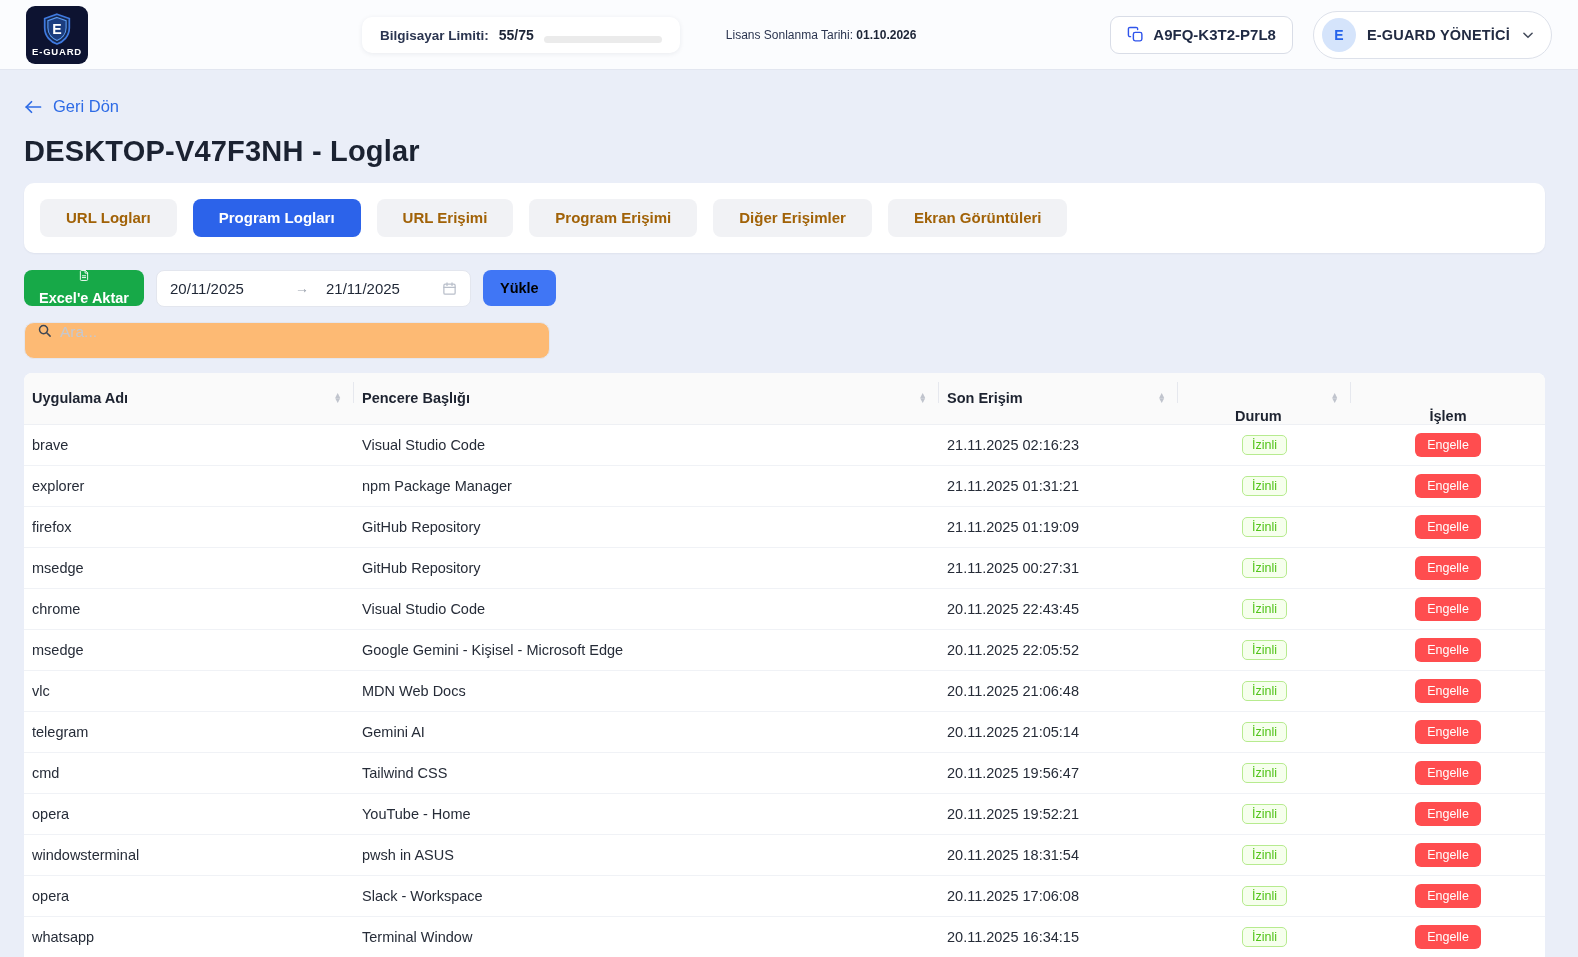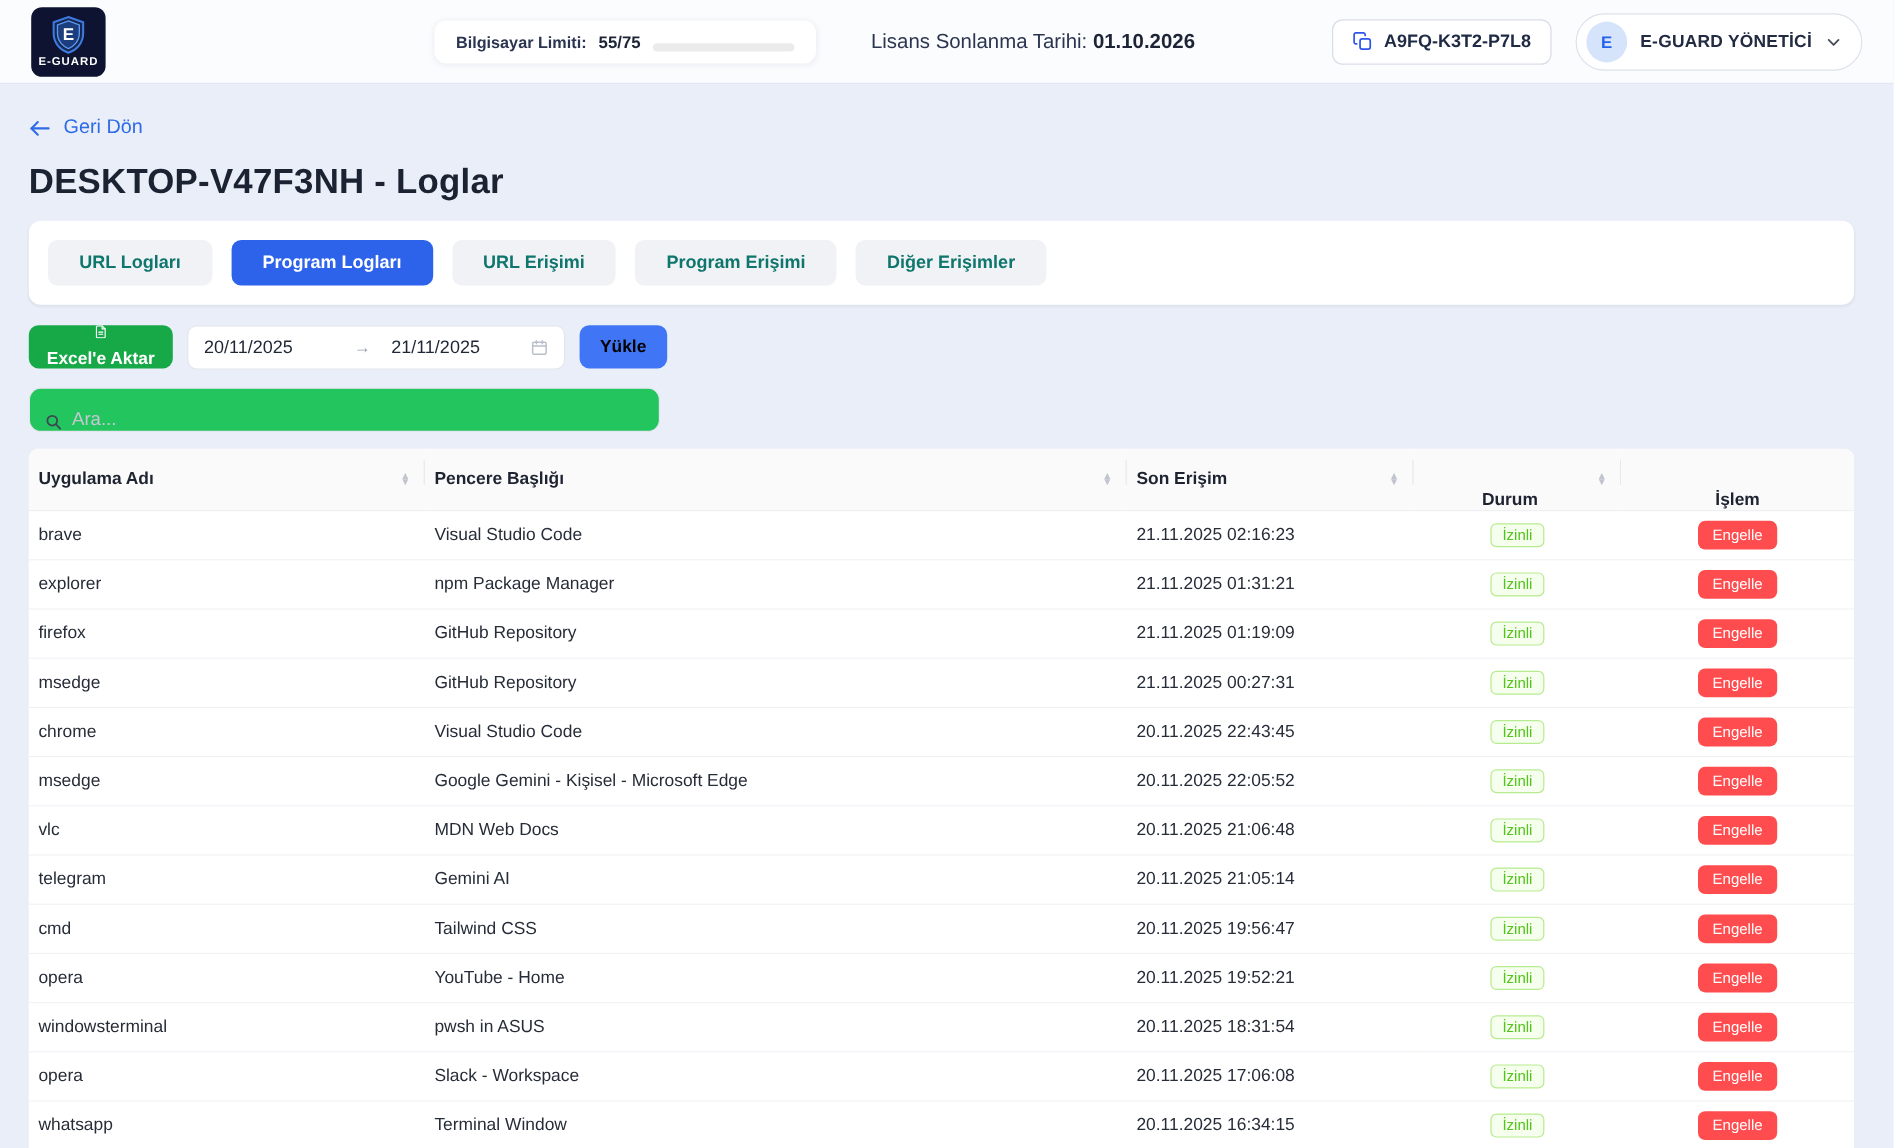--- a/index.html
+++ b/index.html
@@ -15,21 +15,21 @@
   .logo-text{ color:#fff; font-size:9.5px; font-weight:bold; letter-spacing:.8px; }
 
   .limit-pill{ margin-left:274px; background:#ffffff; border-radius:10px;
     box-shadow:0 1px 5px rgba(25,35,70,.08); padding:10px 18px;
     display:flex; align-items:flex-end; gap:10px; }
   .limit-label{ font-size:13.5px; font-weight:600; color:#2b3550; }
   .limit-value{ font-size:14px; font-weight:700; color:#1c2436; }
   .limit-bar{ width:118px; height:7px; background:#ebebeb; border-radius:4px; overflow:hidden; }
   .limit-fill{ height:100%; background:#f5a623; border-radius:4px; }
 
-  .license-wrap{ margin-left:46px; font-size:17px; color:#2b3550; }
+  .license-wrap{ margin-left:46px; font-size:12px; color:#2b3550; }
   .license-wrap b{ font-weight:700; color:#1c2436; }
 
   .key-btn{ margin-left:auto; height:38px; background:#fff; border:1px solid #d9dde7; border-radius:9px;
     display:flex; align-items:center; gap:9px; padding:0 16px; cursor:pointer;
     font-size:15px; font-weight:600; color:#1f2a44; font-family:inherit; }
   .key-btn svg{ width:17px; height:17px; }
 
   .user-chip{ margin-left:20px; height:48px; background:#fff; border:1px solid #dde1ea; border-radius:24px;
     display:flex; align-items:center; gap:11px; padding:0 16px 0 8px; cursor:pointer; }
   .avatar{ width:34px; height:34px; border-radius:50%; background:#d5e4fb; color:#2563eb;
@@ -40,38 +40,38 @@
   
   .content{ padding:0 24px; }
   .back-link{ display:inline-flex; align-items:center; gap:11px; margin-top:27px;
     color:#2e6be6; font-size:16.5px; cursor:pointer; }
   .back-link svg{ width:18px; height:16px; }
   .page-title{ margin-top:16px; font-size:29px; font-weight:700; color:#1b2231; letter-spacing:.2px; }
 
   .tabs-card{ margin-top:15px; width:1521px; background:#fff; border-radius:10px;
     box-shadow:0 1px 2px rgba(16,24,40,.05); padding:16px; display:flex; gap:16px; }
   .tab{ height:38px; padding:0 26px; border:none; border-radius:8px; background:#f1f2f5;
-    font-family:inherit; font-size:15px; font-weight:600; color:#0f766e; cursor:pointer; }
+    font-family:inherit; font-size:15px; font-weight:600; color:#a16207; cursor:pointer; }
   .tab.active{ background:#2c63ea; color:#fff; }
 
   .toolbar{ margin-top:17px; display:flex; align-items:center; gap:12px; }
   .excel-btn{ height:36px; background:#17a948; border:none; border-radius:8px; padding:0 15px;
     display:flex; align-items:center; gap:9px; color:#fff; font-family:inherit;
     font-size:14.5px; font-weight:600; cursor:pointer;flex-direction:column; }
   .excel-btn svg{ width:16px; height:17px; }
   .date-range{ height:37px; width:315px; background:#fff; border:1px solid #e3e6ee; border-radius:8px;
     display:flex; align-items:center; padding:0 13px; gap:8px; cursor:pointer; }
   .date-val{ font-size:15px; color:#1f2736; width:108px; }
   .range-arrow{ color:#9aa1ad; font-size:14px; flex:1; text-align:center; }
   .date-range svg{ width:15px; height:15px; margin-left:auto; }
   .load-btn{ height:36px; background:#4076f5; border:none; border-radius:8px; padding:0 17px;
     color:#000000; font-family:inherit; font-size:14.5px; font-weight:600; cursor:pointer; }
 
-  .search-box{ margin-top:15px; width:526px; height:37px; background:#22c55e; border:1px solid #e3e6ee;
-    border-radius:10px; display:flex; align-items:flex-end; padding:0 12px; gap:8px; }
+  .search-box{ margin-top:15px; width:526px; height:37px; background:#fdba74; border:1px solid #e3e6ee;
+    border-radius:10px; display:flex; align-items:flex-start; padding:0 12px; gap:8px; }
   .search-box svg{ width:15px; height:15px; flex:none; }
   .search-box input{ border:none; outline:none; flex:1; font-family:inherit; font-size:15.5px; color:#1f2736; background:transparent; }
   .search-box input::placeholder{ color:#c4c8d0; }
 
   
   .table-wrap{ margin-top:14px; width:1521px; background:#fff; border-radius:8px 8px 0 0; overflow:hidden; }
   table{ border-collapse:collapse; table-layout:fixed; width:1521px; }
   thead th{ background:#fafafa; height:39px; border-bottom:1px solid #eef0f4; position:relative;
     font-size:14.5px; font-weight:700; color:#1d2330; padding:0 8px; }
   thead th:not(:last-child)::after{ content:""; position:absolute; right:0; top:9px; width:1px; height:21px; background:#e6e8ee; }
@@ -141,20 +141,21 @@
   </a>
 
   <h1 class="page-title">DESKTOP-V47F3NH - Loglar</h1>
 
   <div class="tabs-card">
       <button class="tab">URL Logları</button>
       <button class="tab active">Program Logları</button>
       <button class="tab">URL Erişimi</button>
       <button class="tab">Program Erişimi</button>
       <button class="tab">Diğer Erişimler</button>
+      <button class="tab">Ekran Görüntüleri</button>
     </div>
 
   <div class="toolbar">
     <button class="excel-btn">
       <svg viewBox="0 0 18 20" fill="none" stroke="#ffffff" stroke-width="1.7" stroke-linecap="round" stroke-linejoin="round">
         <path d="M11 1H4a1.6 1.6 0 0 0-1.6 1.6v14.8A1.6 1.6 0 0 0 4 19h10a1.6 1.6 0 0 0 1.6-1.6V5.6Z"></path>
         <path d="M11 1v4.6h4.6"></path>
           <path d="M6 10.5h6"></path>
           <path d="M6 13.8h6"></path>
       </svg>

